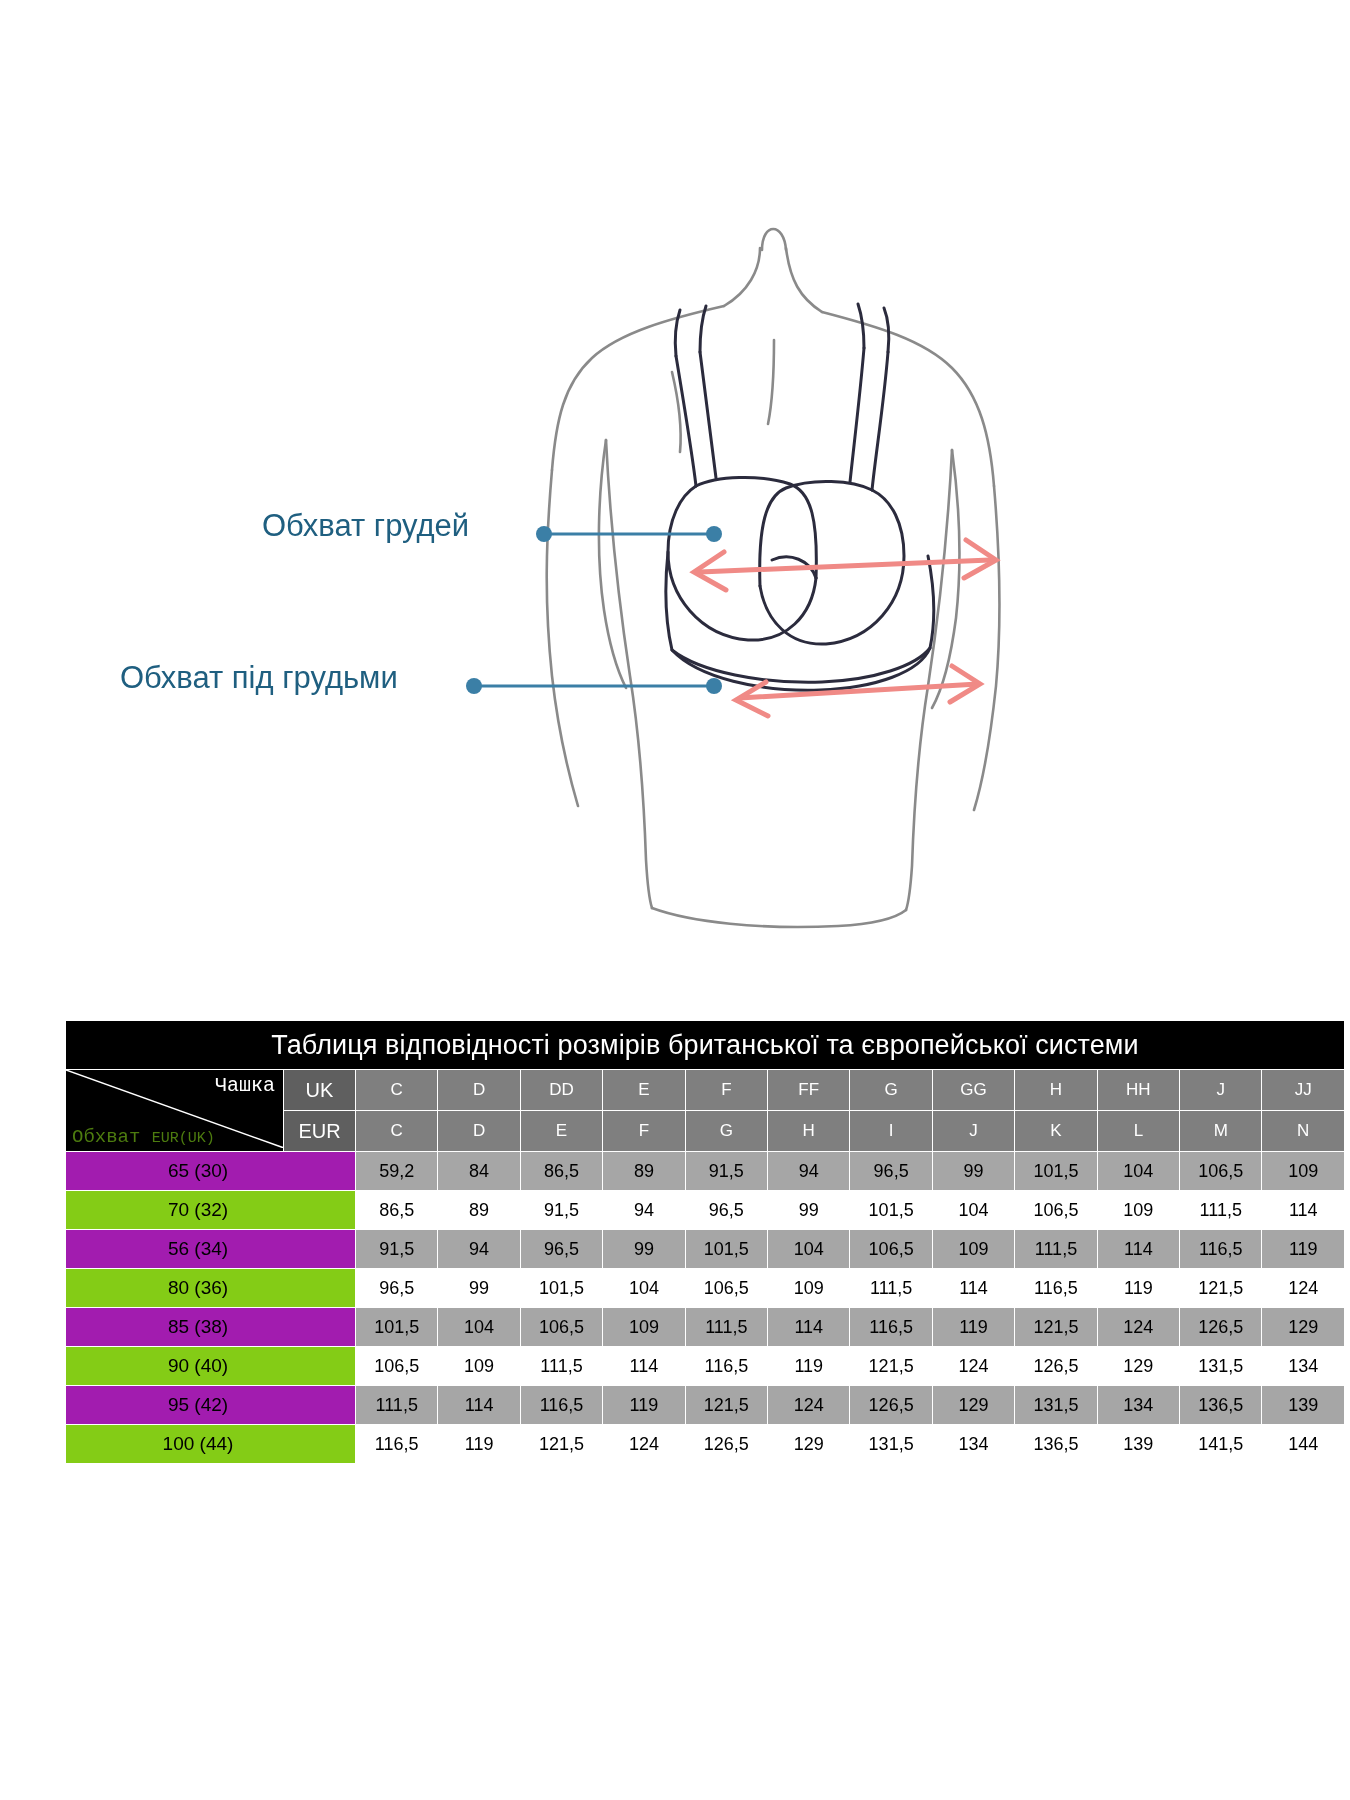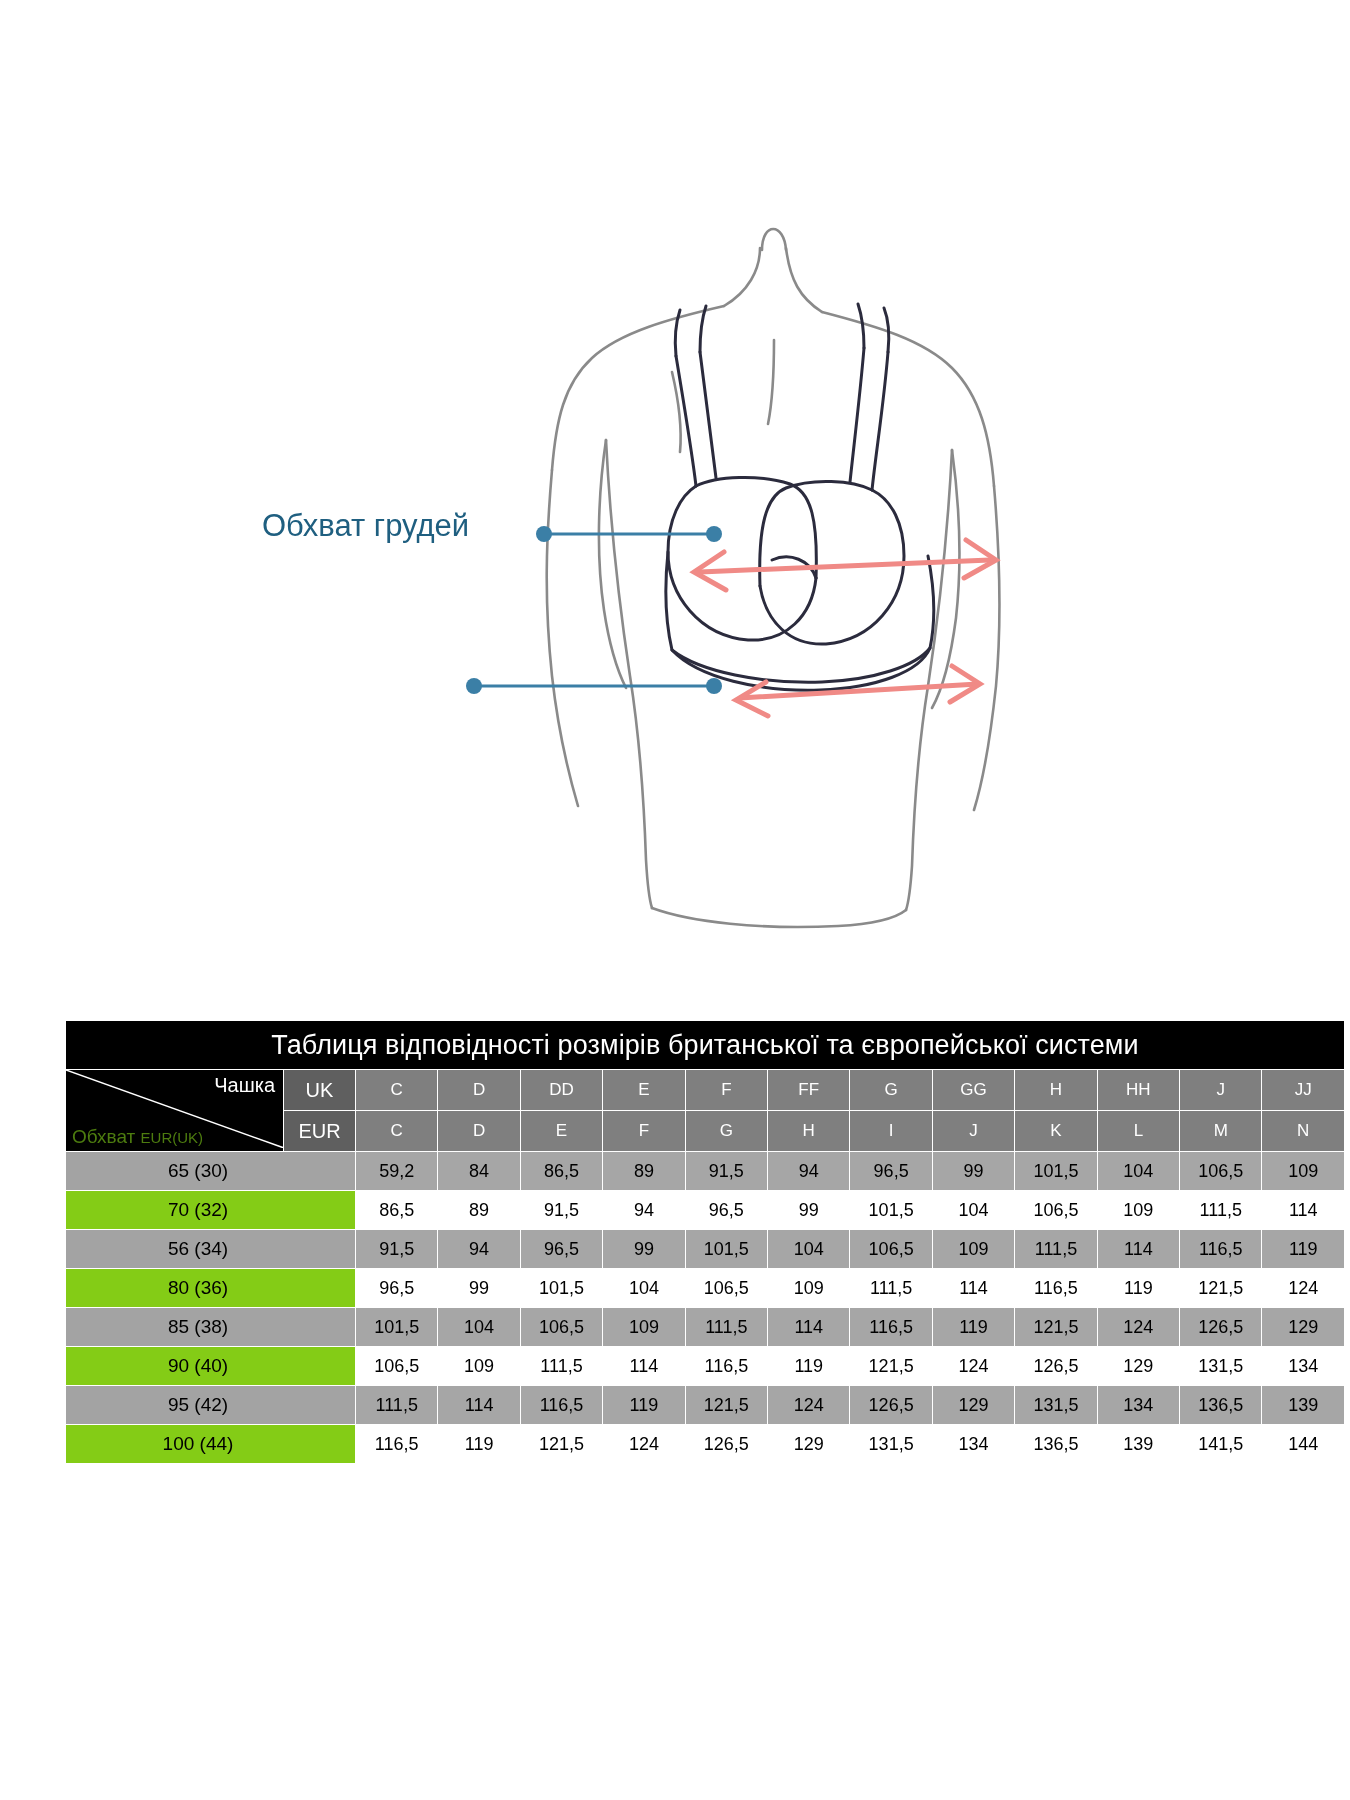--- a/index.html
+++ b/index.html
@@ -72,20 +72,21 @@
     font-weight: normal;
     letter-spacing: .1px;
   }
   
   .corner {
     background: #000000;
     position: relative;
     padding: 0;
     border: 1px solid #000000;
     width: 218px;
+    font-family: Liberation Mono, monospace;
   }
   .corner .diag {
     position: absolute;
     left: 0; top: 0; right: 0; bottom: 0;
     overflow: hidden;
   }
   .corner .cup-label {
     position: absolute;
     right: 8px;
     top: 4px;
@@ -110,21 +111,21 @@
     font-weight: bold;
     height: 38px;
   }
   .hdr-sys {
     background: #5f5f5f;
     color: #ffffff;
     font-size: 20px;
     font-weight: bold;
   }
   .row-label {
-    background: #a3a3a3;
+    background: #a21caf;
     color: #000000;
     font-size: 19px;
     text-align: right;
     padding-right: 26px;
     height: 36px;
   }
   .row-label.alt {
     background: #84cc16;
   }
   td.val {
@@ -213,20 +214,21 @@
       <polyline points="966,540 996,560 964,578"></polyline>
     </g>
     <g stroke="#f08a86" stroke-width="5" fill="none" stroke-linecap="round">
       <line x1="740" y1="698" x2="978" y2="684"></line>
       <polyline points="766,682 736,700 768,716"></polyline>
       <polyline points="952,666 980,684 950,702"></polyline>
     </g>
   </svg>
 
   <div class="label-text" id="label-bust">Обхват грудей</div>
+  <div class="label-text" id="label-underbust">Обхват під грудьми</div>
 </div>
 
 <div id="size-table-wrap">
   <table class="size-table">
     <colgroup>
       <col style="width:218px">
       <col style="width:72px">
       <col span="12">
     </colgroup>
     <tbody id="table-body">

